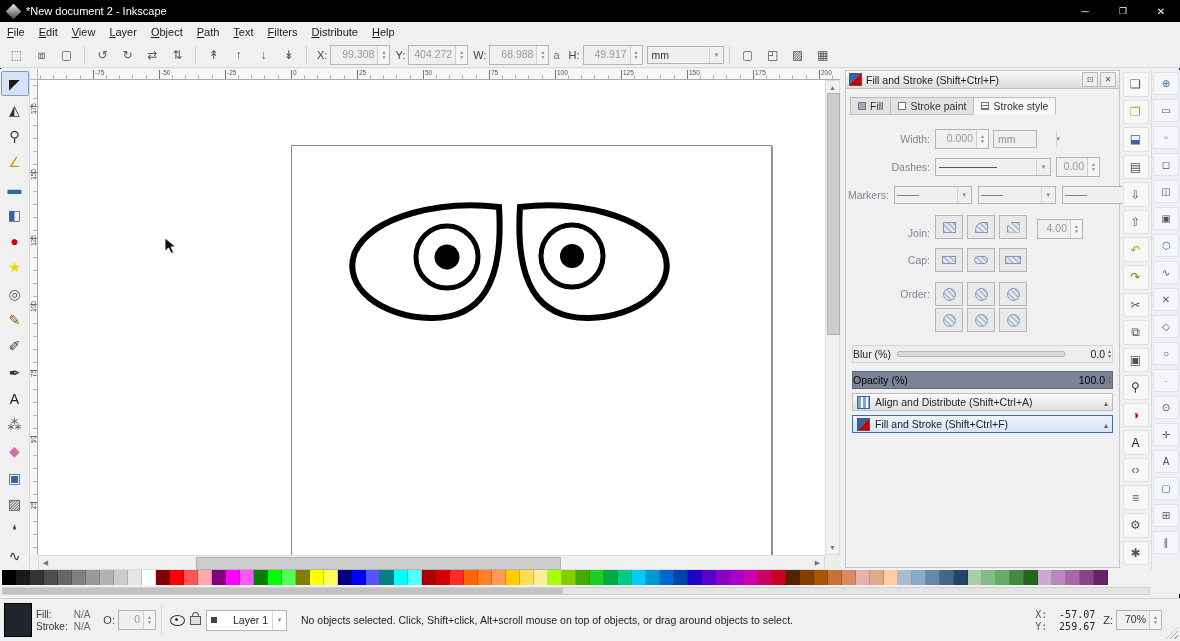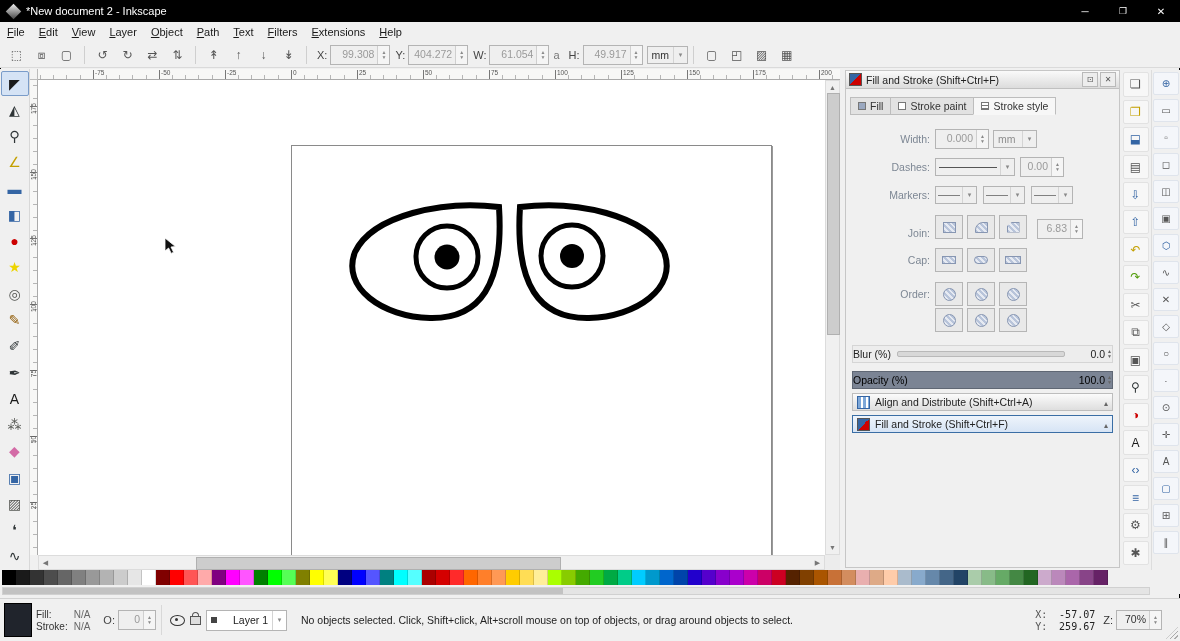--- a/index.html
+++ b/index.html
@@ -24,21 +24,21 @@
   .tb-btn{width:23px;height:22px;display:flex;align-items:center;justify-content:center;border:1px solid transparent;border-radius:2px;}
   .tb-btn .glyph{font-size:12px;color:#555;}
   .sep{width:1px;height:18px;background:#cfcfcf;margin:0 5px;}
   .fld-label{color:#444;margin:0 3px 0 5px;}
   .spin{display:inline-flex;align-items:stretch;border:1px solid #b4b4b4;background:#f5f5f5;height:18px;}
   .spin .val{min-width:40px;padding:2px 3px 0 3px;text-align:right;font-size:10.5px;color:#9a9a9a;background:#efefef;}
   .spin .arr{display:flex;flex-direction:column;justify-content:center;border-left:1px solid #cfcfcf;width:11px;align-items:center;}
   .spin .arr i{font-style:normal;font-size:5px;line-height:5px;color:#8a8a8a;}
   .spin .arr i.up::before{content:"▲";}
   .spin .arr i.dn::before{content:"▼";}
-  .dd{display:inline-flex;align-items:center;border:1px solid #b4b4b4;background:#efefef;height:18px;box-sizing:border-box;}
+  .dd{display:inline-flex;align-items:center;border:1px solid #b4b4b4;background:#efefef;height:18px;box-sizing:border-box;gap:36px;}
   .dd .dtext{padding:0 4px;color:#8d8d8d;font-size:10.5px;}
   .dd .caret{width:13px;text-align:center;color:#8a8a8a;font-size:7px;border-left:1px solid #d4d4d4;align-self:stretch;display:flex;align-items:center;justify-content:center;}
   .dd .caret::before{content:"▾";}
   .lock-ratio{color:#777;margin:0 4px;font-size:11px;}
   
   .toolbox{position:absolute;left:0;top:69px;width:30px;height:501px;background:#f0f0f0;border-right:1px solid #d8d8d8;display:flex;flex-direction:column;align-items:center;padding-top:2px;box-sizing:border-box;}
   .tool-btn{width:26px;height:25px;display:flex;align-items:center;justify-content:center;border:1px solid transparent;border-radius:2px;margin-bottom:1px;}
   .tool-btn .glyph{font-size:14px;line-height:14px;}
   .tool-btn.active{background:#d5e3f5;border-color:#7a9cc9;}
   
@@ -159,21 +159,21 @@
 
   <div class="menubar" id="menubar">
       <div class="menu-item">File</div>
       <div class="menu-item">Edit</div>
       <div class="menu-item">View</div>
       <div class="menu-item">Layer</div>
       <div class="menu-item">Object</div>
       <div class="menu-item">Path</div>
       <div class="menu-item">Text</div>
       <div class="menu-item">Filters</div>
-      <div class="menu-item">Extensions</div>
+      <div class="menu-item">Distribute</div>
       <div class="menu-item">Help</div>
     </div>
 
   <div class="cmdbar">
     <span id="sel-group-select" style="display:flex">
         <div class="tb-btn">
           <span class="glyph">⬚</span>
         </div>
         <div class="tb-btn">
           <span class="glyph">⧈</span>
@@ -224,21 +224,21 @@
     <span class="fld-label">Y:</span>
     <span class="spin">
         <span class="val">404.272</span>
         <span class="arr">
           <i class="up"></i>
           <i class="dn"></i>
         </span>
       </span>
     <span class="fld-label">W:</span>
     <span class="spin">
-        <span class="val">61.054</span>
+        <span class="val">68.988</span>
         <span class="arr">
           <i class="up"></i>
           <i class="dn"></i>
         </span>
       </span>
     <span class="lock-ratio">a</span>
     <span class="fld-label">H:</span>
     <span class="spin">
         <span class="val">49.917</span>
         <span class="arr">
@@ -457,21 +457,21 @@
               <span class="shape shape-miter"></span>
             </div>
             <div class="pbtn">
               <span class="shape shape-round"></span>
             </div>
             <div class="pbtn">
               <span class="shape shape-bevel"></span>
             </div>
           </span>
         <span class="spin" style="margin-left:6px">
-            <span class="val" style="min-width:26px">6.83</span>
+            <span class="val" style="min-width:26px">4.00</span>
             <span class="arr">
               <i class="up"></i>
               <i class="dn"></i>
             </span>
           </span>
       </div>
 
       <div class="prow" style="margin-top:10px;height:22px;">
         <span class="plabel">Cap:</span>
         <span id="cap-btns" style="display:flex">

